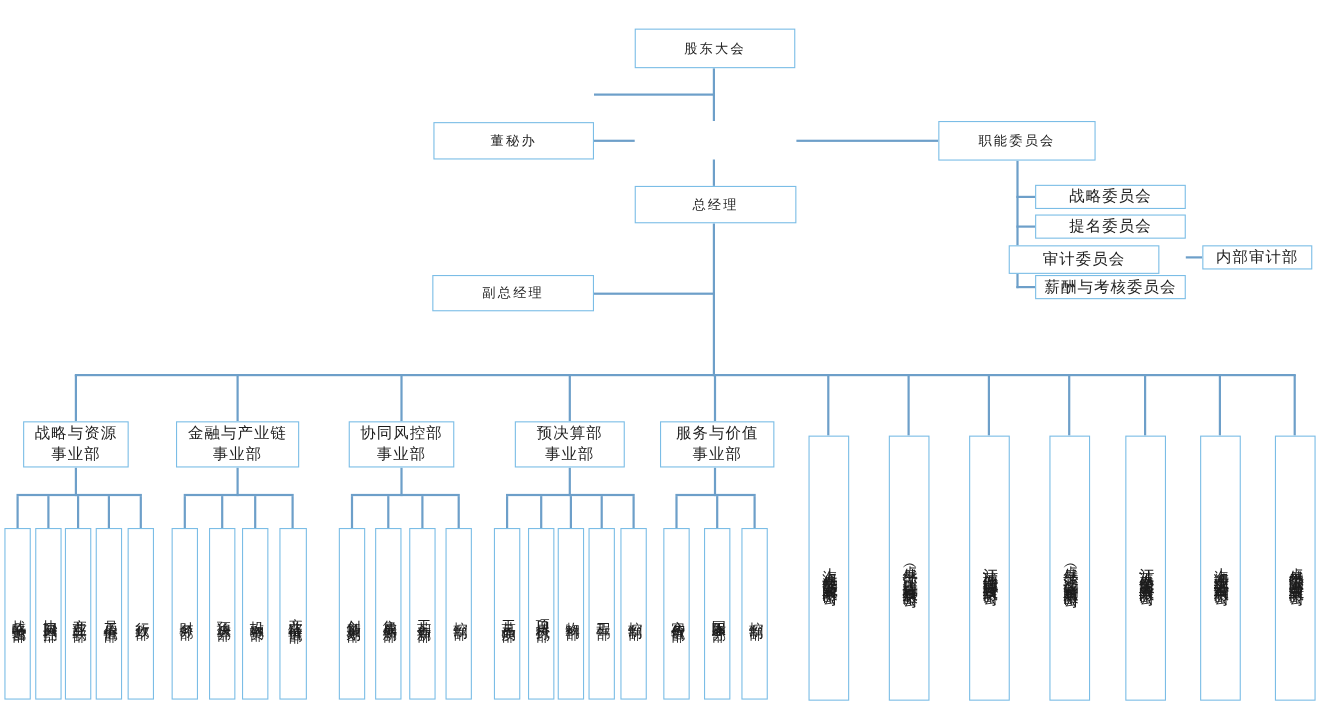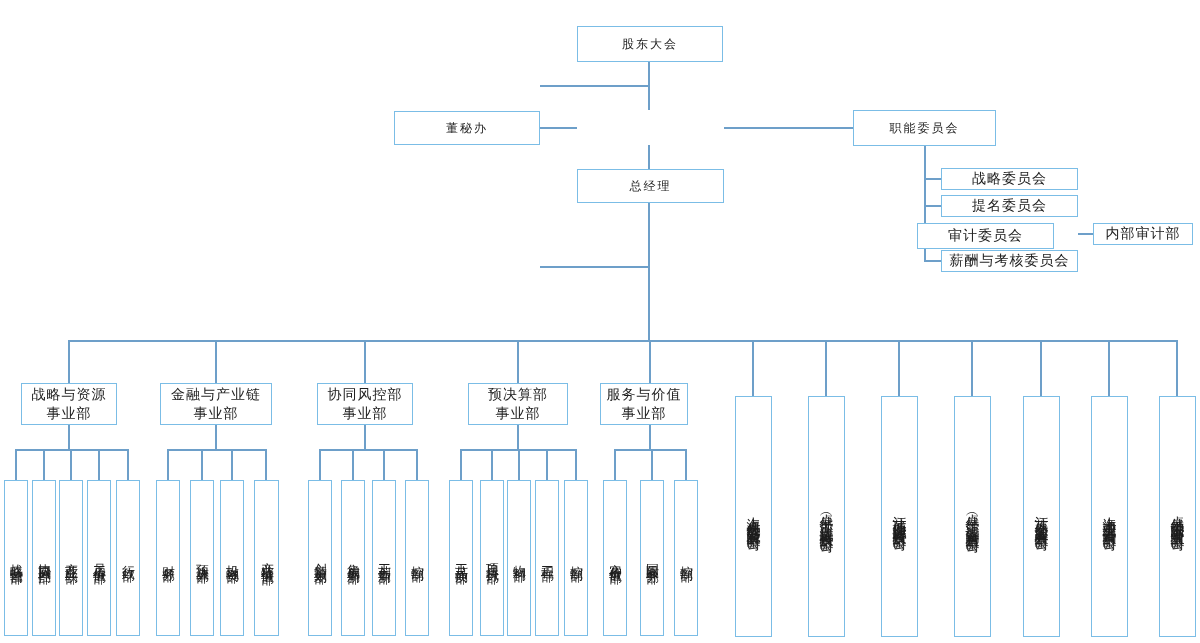--- a/index.html
+++ b/index.html
@@ -89,20 +89,21 @@
   <div class="ln" style="left:649px;top:425px;width:2px;height:26px;"></div>
   <div class="ln" style="left:614px;top:449px;width:73px;height:2px;"></div>
   <div class="ln" style="left:614px;top:451px;width:2px;height:29px;"></div>
   <div class="ln" style="left:651px;top:451px;width:2px;height:29px;"></div>
   <div class="ln" style="left:685px;top:451px;width:2px;height:29px;"></div>
 
   <div class="bx hl" style="left:577px;top:26px;width:146px;height:36px;">股东大会</div>
   <div class="bx hl" style="left:394px;top:111px;width:146px;height:34px;text-align:center;">董秘办</div>
   <div class="bx hl" style="left:853px;top:110px;width:143px;height:36px;">职能委员会</div>
   <div class="bx hl" style="left:577px;top:169px;width:147px;height:34px;">总经理</div>
+  <div class="bx hl" style="left:393px;top:250px;width:147px;height:33px;">副总经理</div>
 
   <div class="bx committee" style="left:941px;top:168px;width:137px;height:22px;">战略委员会</div>
   <div class="bx committee" style="left:941px;top:195px;width:137px;height:22px;">提名委员会</div>
   <div class="bx committee" style="left:917px;top:223px;width:137px;height:26px;">审计委员会</div>
   <div class="bx committee" style="left:941px;top:250px;width:137px;height:22px;">薪酬与考核委员会</div>
   <div class="bx committee" style="left:1093px;top:223px;width:100px;height:22px;">内部审计部</div>
 
   <div class="bx divhead" style="left:21px;top:383px;width:96px;height:42px;">
     <span>战略与资源</span>
     <span>事业部</span>
@@ -112,21 +113,21 @@
     <span>事业部</span>
   </div>
   <div class="bx divhead" style="left:317px;top:383px;width:96px;height:42px;">
     <span>协同风控部</span>
     <span>事业部</span>
   </div>
   <div class="bx divhead" style="left:468px;top:383px;width:100px;height:42px;">
     <span>预决算部</span>
     <span>事业部</span>
   </div>
-  <div class="bx divhead" style="left:600px;top:383px;width:88px;height:42px;">
+  <div class="bx divhead" style="left:600px;top:383px;width:104px;height:42px;">
     <span>服务与价值</span>
     <span>事业部</span>
   </div>
 
   <div class="bx vbox dept" style="left:4px;top:480px;width:24px;height:156px;">战略运营部</div>
   <div class="bx vbox dept" style="left:32px;top:480px;width:24px;height:156px;">协同风控部</div>
   <div class="bx vbox dept" style="left:59px;top:480px;width:24px;height:156px;">产业互联部</div>
   <div class="bx vbox dept" style="left:87px;top:480px;width:24px;height:156px;">员工价值部</div>
   <div class="bx vbox dept" style="left:116px;top:480px;width:24px;height:156px;">行政部</div>
 

